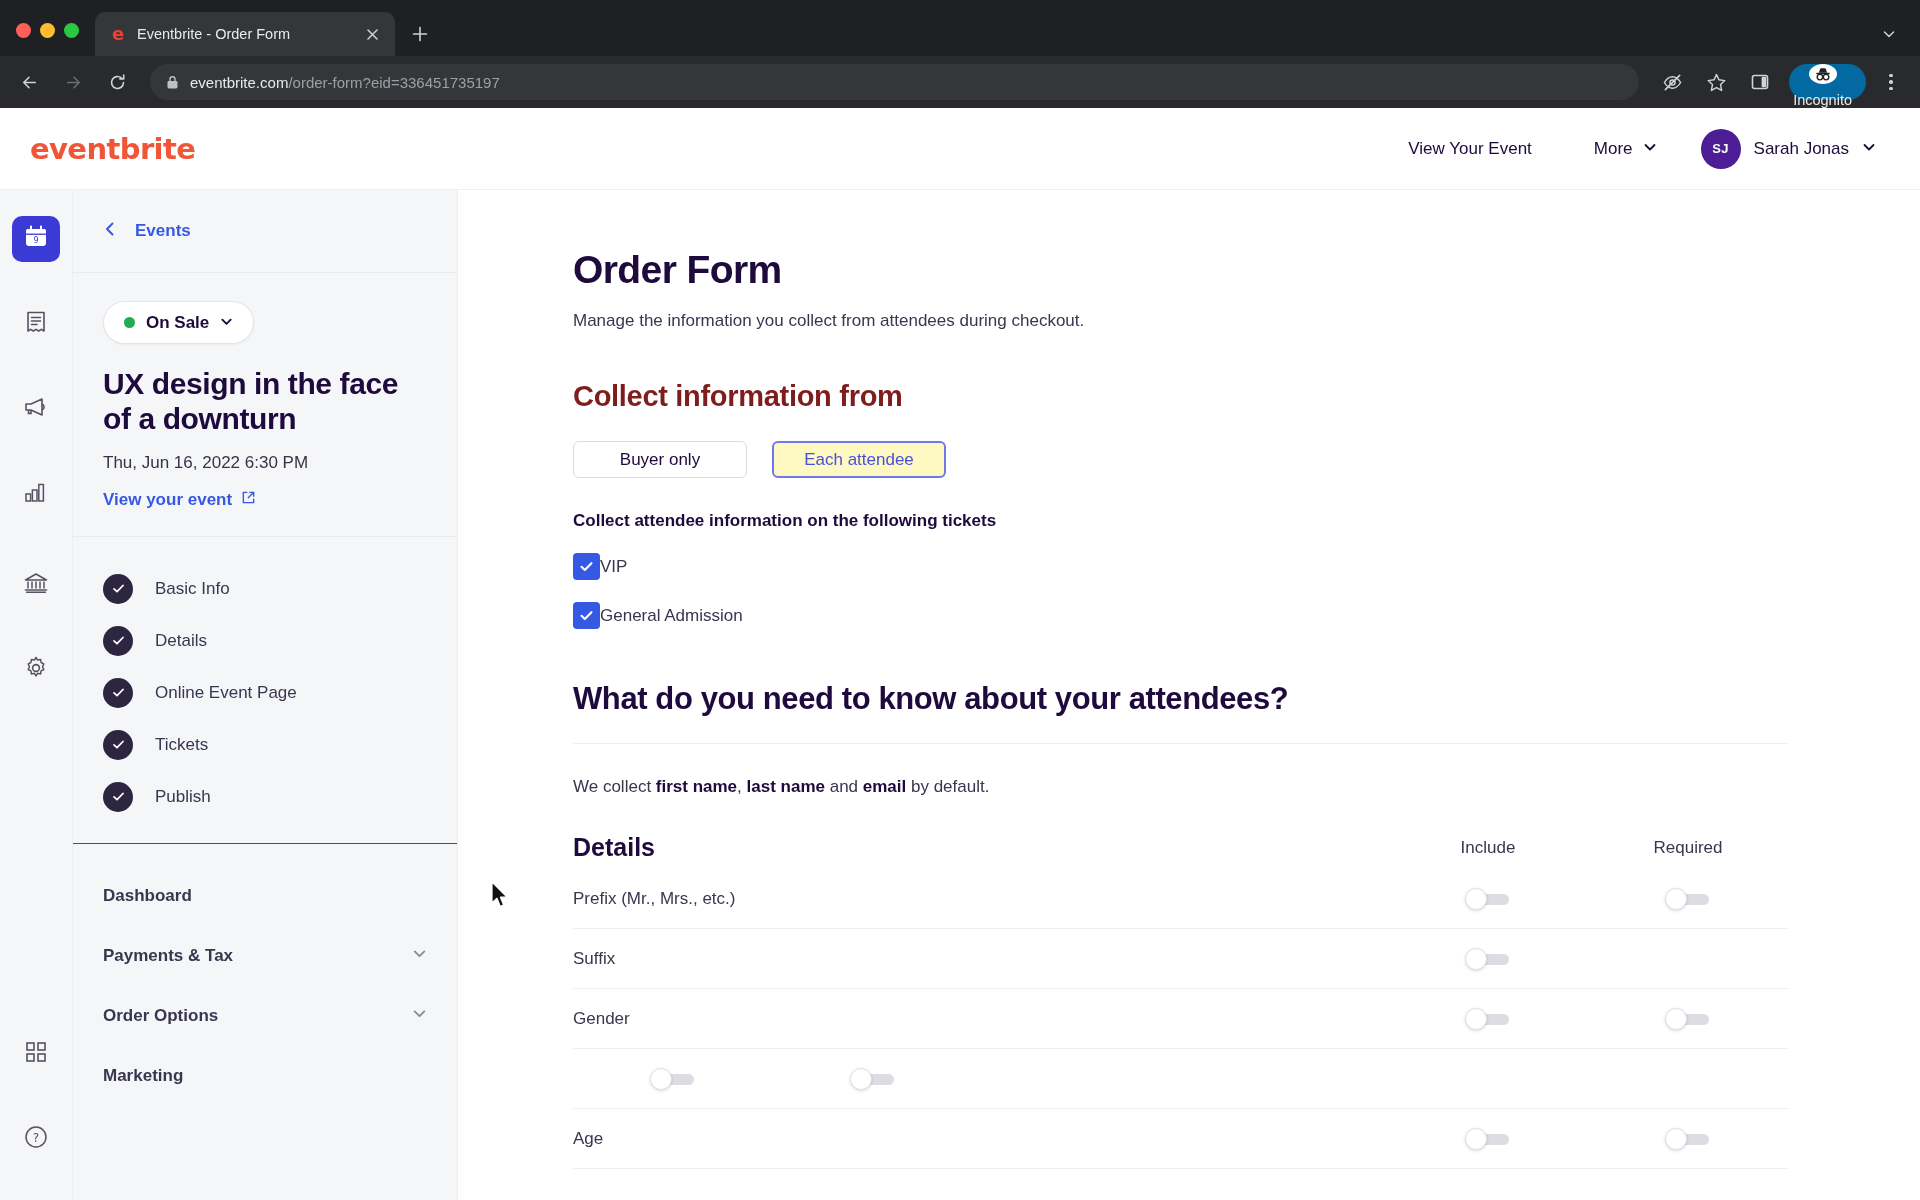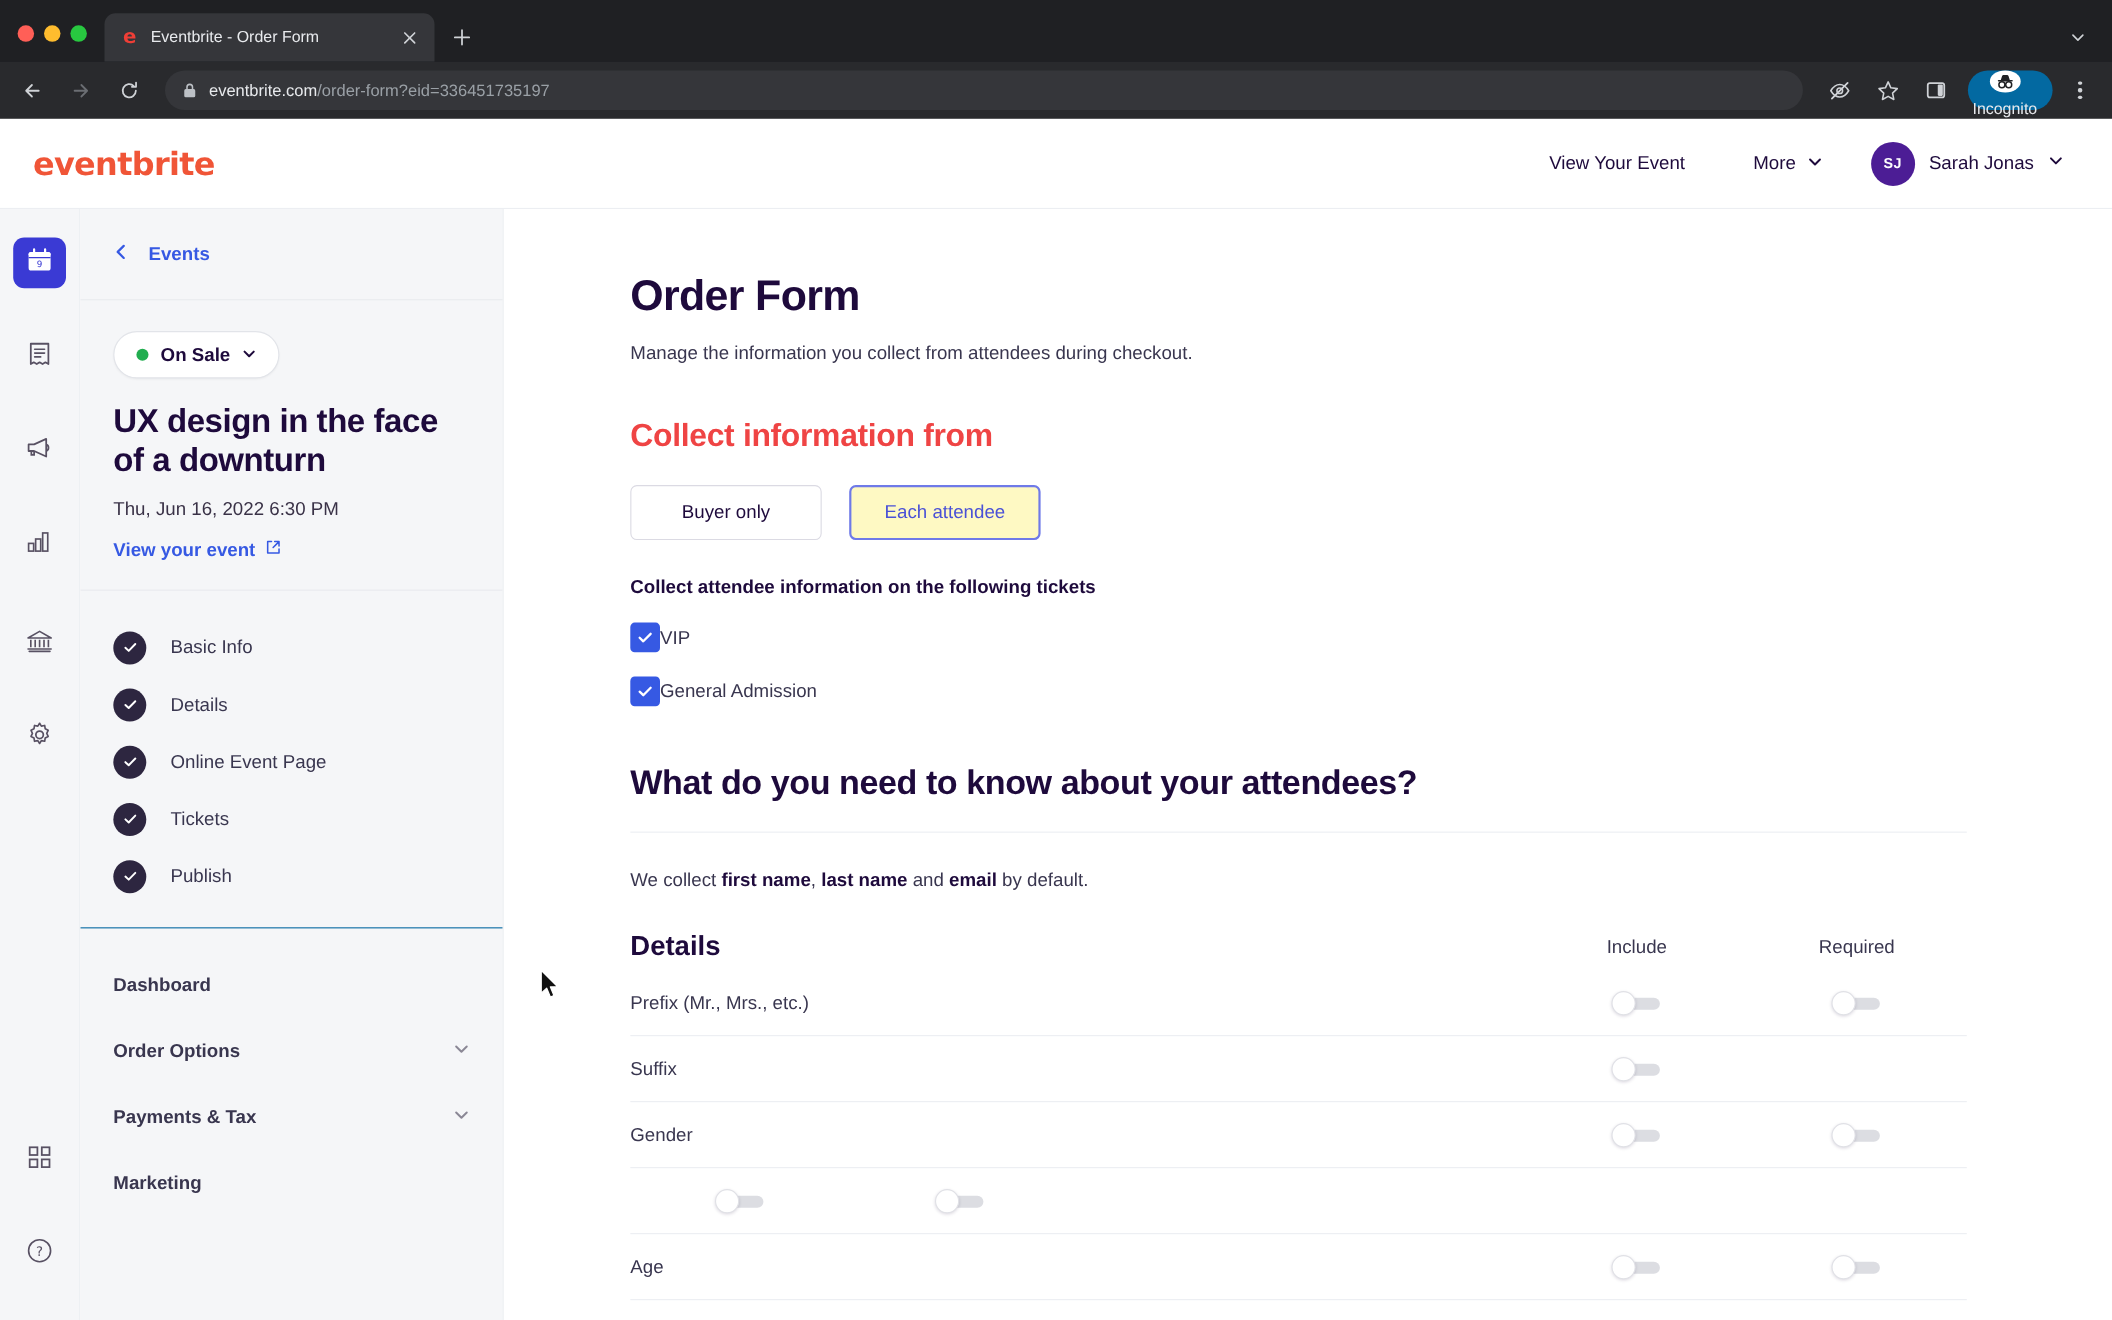--- a/index.html
+++ b/index.html
@@ -179,25 +179,25 @@
   .sb-link .lbl { flex: 1; }
   .sb-link .chev { color: #8b8896; }
 
   
   .main { flex: 1; background: #ffffff; padding: 58px 0 0 0; overflow: hidden; position: relative; }
   .main-inner { padding: 0 58px 0 115px; max-width: 1420px; }
 
   .page-title { font-size: 39px; font-weight: 700; color: #1e0a3c; letter-spacing: -0.6px; }
   .page-sub { margin-top: 19px; font-size: 17px; color: #39364f; }
 
-  .sec-h2 { margin-top: 49px; font-size: 29px; font-weight: 700; color: #ef4444; letter-spacing: -0.3px; }
+  .sec-h2 { margin-top: 49px; font-size: 29px; font-weight: 700; color: #7f1d1d; letter-spacing: -0.3px; }
 
   .seg-group { margin-top: 28px; display: flex; gap: 25px; }
   .seg {
-    height: 50px; min-width: 174px; padding: 15px 26px; border-radius: 6px;
+    height: 37px; min-width: 174px; padding: 15px 26px; border-radius: 6px;
     display: flex; align-items: center; justify-content: center;
     font-size: 17px; background: #ffffff; border: 1px solid #dbdae3; color: #1e0a3c;
   }
   .seg.selected { background: #fef9c3; border: 2px solid #6f7ae8; color: #4a51d6; }
 
   .collect-label { margin-top: 33px; font-size: 17px; font-weight: 700; color: #1e0a3c; }
   .cb-row { display: flex; align-items: center; margin-top: 22px; }
   .cb {
     width: 27px; height: 27px; border-radius: 4px; background: #3659e3;
     display: flex; align-items: center; justify-content: center; flex: 0 0 27px;
@@ -525,29 +525,29 @@
             </span>
             <span class="step-label">Publish</span>
           </div>
         </div>
 
         <div class="sb-links">
           <div class="sb-link">
             <span class="lbl">Dashboard</span>
           </div>
           <div class="sb-link">
-            <span class="lbl">Order Options</span>
+            <span class="lbl">Payments &amp; Tax</span>
             <span class="chev">
               <svg width="15" height="15" viewBox="0 0 14 14">
                   <path d="M2.5 5 L7 9.5 L11.5 5" stroke="currentColor" stroke-width="1.7" fill="none" stroke-linecap="round" stroke-linejoin="round"></path>
                 </svg>
             </span>
           </div>
           <div class="sb-link">
-            <span class="lbl">Payments &amp; Tax</span>
+            <span class="lbl">Order Options</span>
             <span class="chev">
               <svg width="15" height="15" viewBox="0 0 14 14">
                   <path d="M2.5 5 L7 9.5 L11.5 5" stroke="currentColor" stroke-width="1.7" fill="none" stroke-linecap="round" stroke-linejoin="round"></path>
                 </svg>
             </span>
           </div>
           <div class="sb-link">
             <span class="lbl">Marketing</span>
           </div>
         </div>

